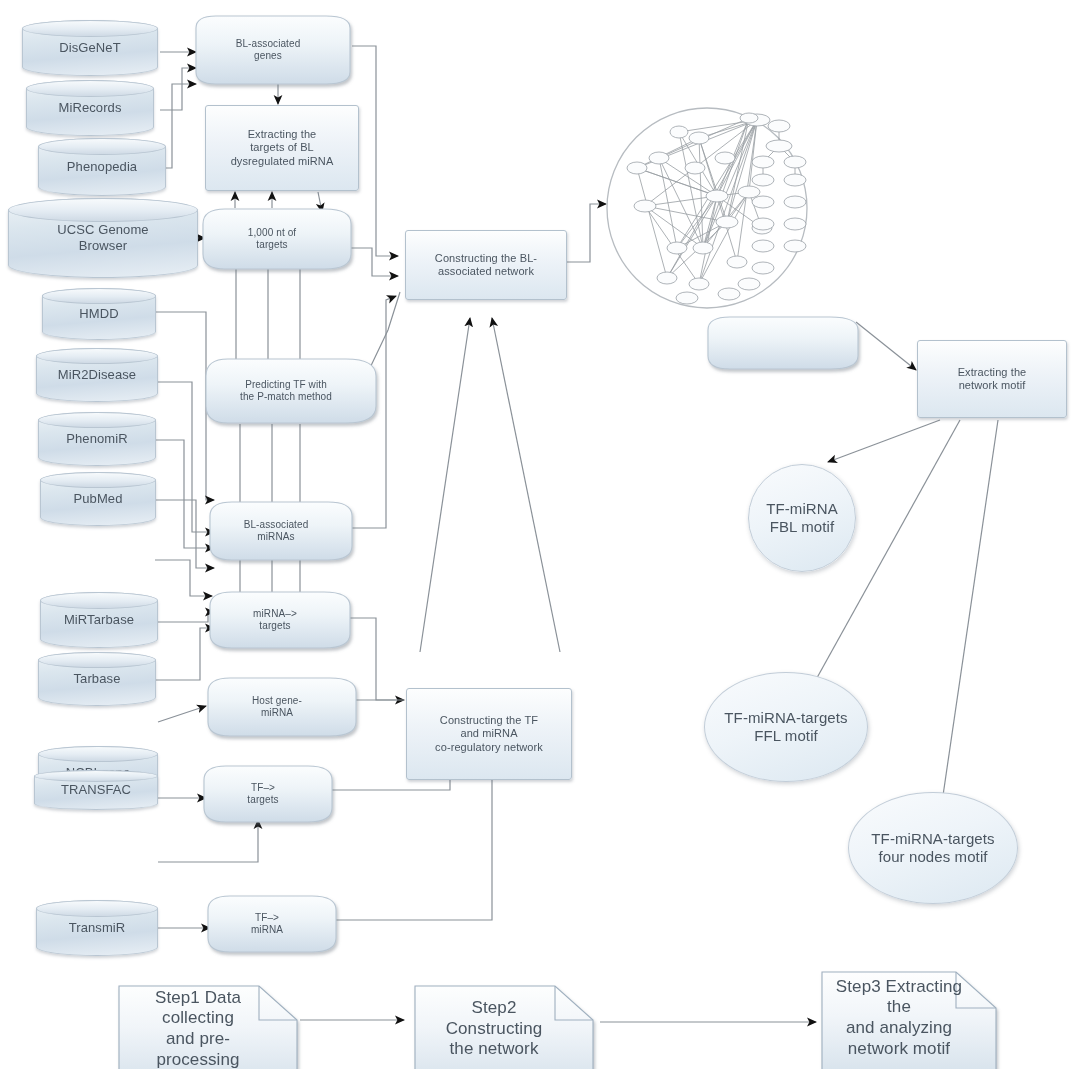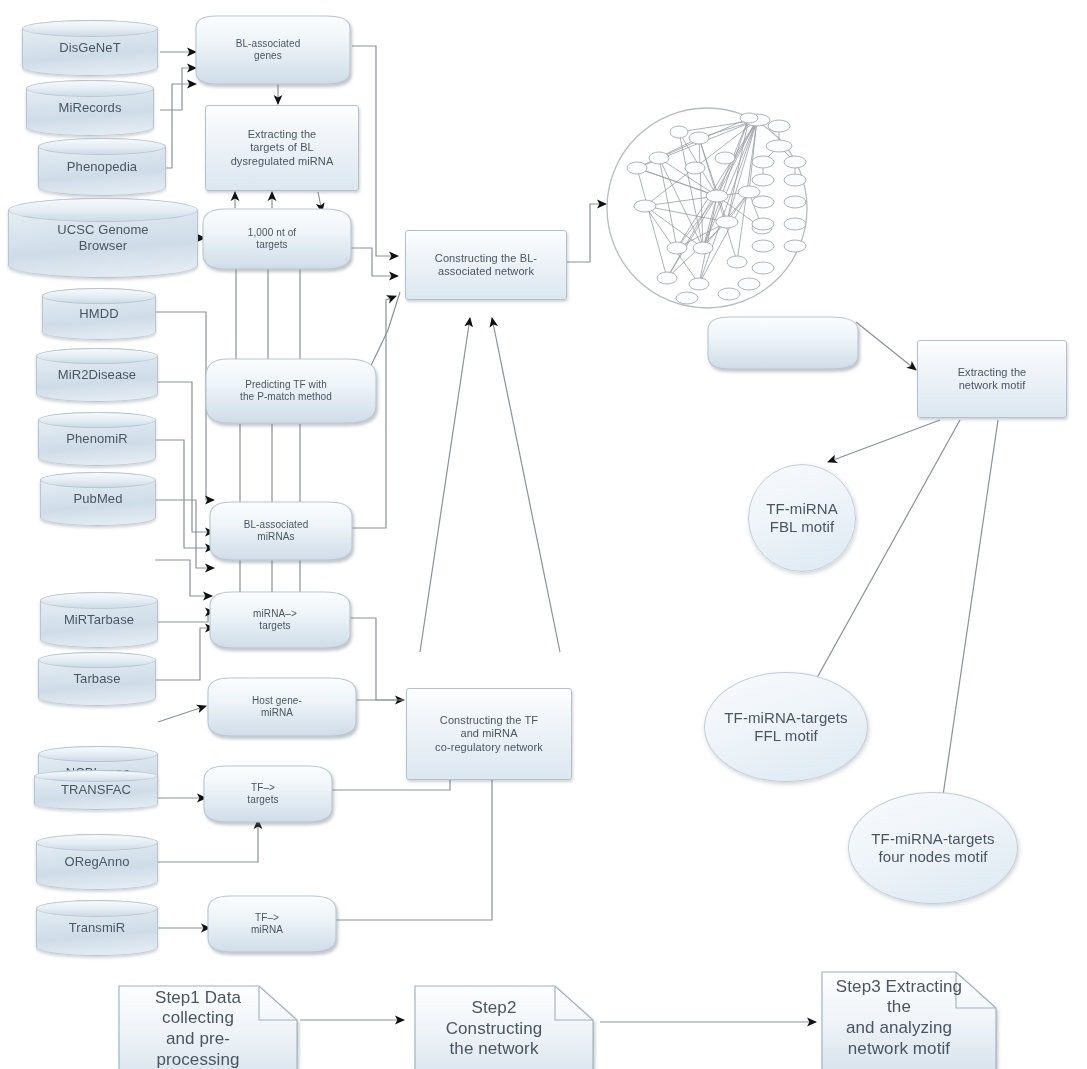--- a/index.html
+++ b/index.html
@@ -286,25 +286,20 @@
   <div class="cyl" style="left:38px;top:746px;width:120px;height:54px;">
     <div class="body"></div>
     <div class="top"></div>
     <div class="lbl">NCBI gene</div>
   </div>
   <div class="cyl" style="left:34px;top:770px;width:124px;height:40px;">
     <div class="body"></div>
     <div class="top"></div>
     <div class="lbl">TRANSFAC</div>
   </div>
-  <div class="cyl" style="left:36px;top:834px;width:122px;height:56px;">
-    <div class="body"></div>
-    <div class="top"></div>
-    <div class="lbl">ORegAnno</div>
-  </div>
   <div class="cyl" style="left:36px;top:900px;width:122px;height:56px;">
     <div class="body"></div>
     <div class="top"></div>
     <div class="lbl">TransmiR</div>
   </div>
 
   <div class="tape" style="left:196px;top:16px;width:154px;height:68px;">
     <div class="lbl">BL-associated
 genes</div>
   </div>

